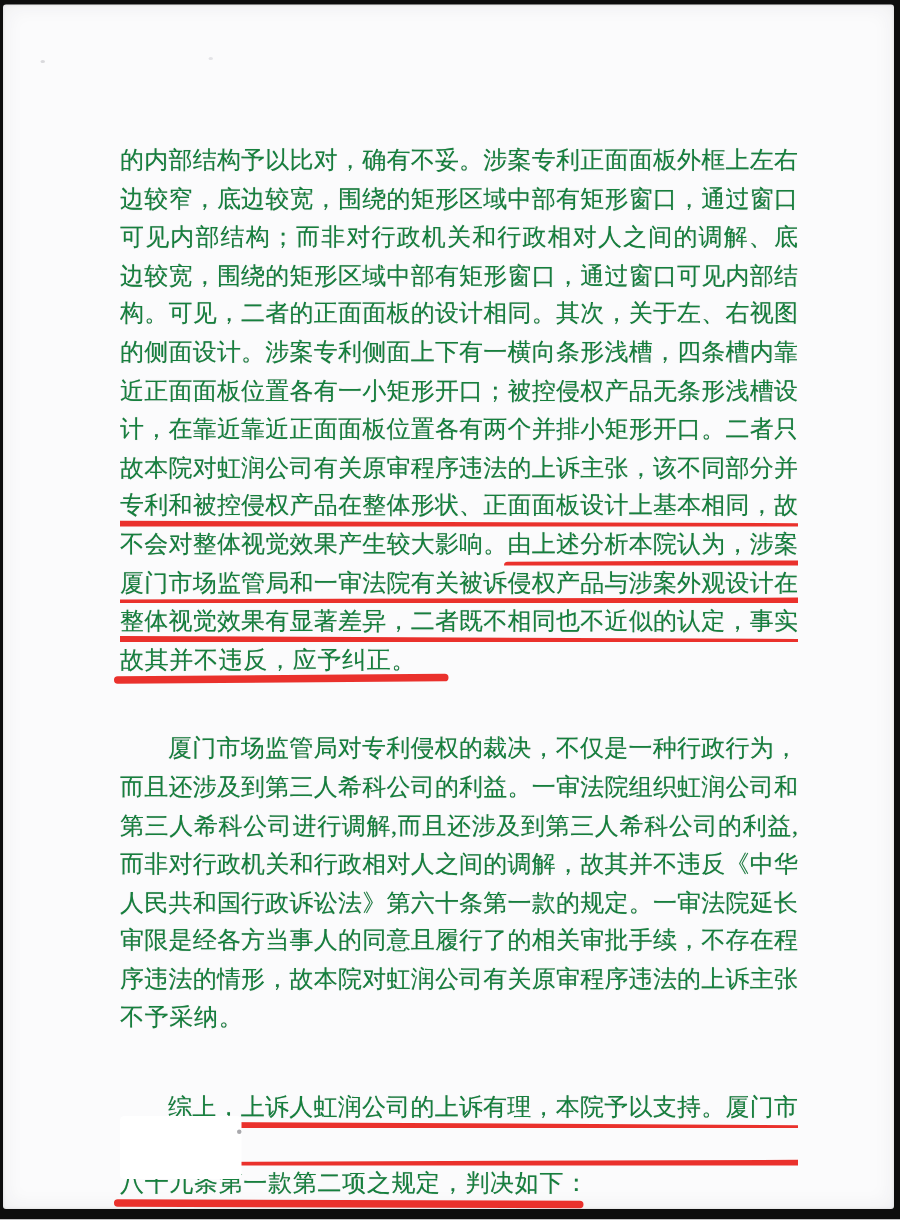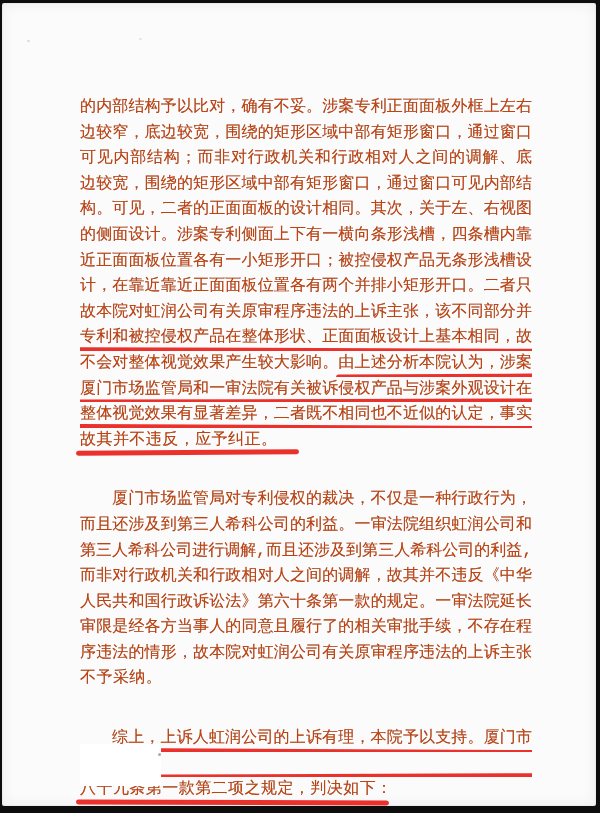--- a/index.html
+++ b/index.html
@@ -57,21 +57,21 @@
   .speck{position:absolute;border-radius:50%;}
   .speck.s1{left:25px;top:37px;width:3px;height:2px;background:#d9d9dc;}
   .speck.s2{left:137px;top:35px;width:3px;height:2px;background:#e3e3e6;}
   .speck.s3{left:156px;top:750px;width:3px;height:3px;background:#a9a9ad;}
 </style>
 </head>
 <body>
 
 <div class="screen" style="background: rgb(13, 13, 13);">
   <div class="page" style="background: rgb(251, 251, 252);">
-    <div class="text-block" style="color: #c2410c; font-family: Liberation Mono, monospace;">
+    <div class="text-block" style="color: #15803d;">
         <div class="line fill"><span>的内部结构予以比对，确有不妥。涉案专利正面面板外框上左右</span></div>
         <div class="line fill"><span>边较窄，底边较宽，围绕的矩形区域中部有矩形窗口，通过窗口</span></div>
         <div class="line fill"><span>可见内部结构；而非对行政机关和行政相对人之间的调解、底</span></div>
         <div class="line fill"><span>边较宽，围绕的矩形区域中部有矩形窗口，通过窗口可见内部结</span></div>
         <div class="line fill"><span>构。可见，二者的正面面板的设计相同。其次，关于左、右视图</span></div>
         <div class="line fill"><span>的侧面设计。涉案专利侧面上下有一横向条形浅槽，四条槽内靠</span></div>
         <div class="line fill"><span>近正面面板位置各有一小矩形开口；被控侵权产品无条形浅槽设</span></div>
         <div class="line fill"><span>计，在靠近靠近正面面板位置各有两个并排小矩形开口。二者只</span></div>
         <div class="line fill"><span>故本院对虹润公司有关原审程序违法的上诉主张，该不同部分并</span></div>
         <div class="line fill"><span>专利和被控侵权产品在整体形状、正面面板设计上基本相同，故</span><div class="redline" style="left: -0.8%; width: 102%; transform: rotate(0.2deg); background: rgb(232, 33, 28);"></div></div>

